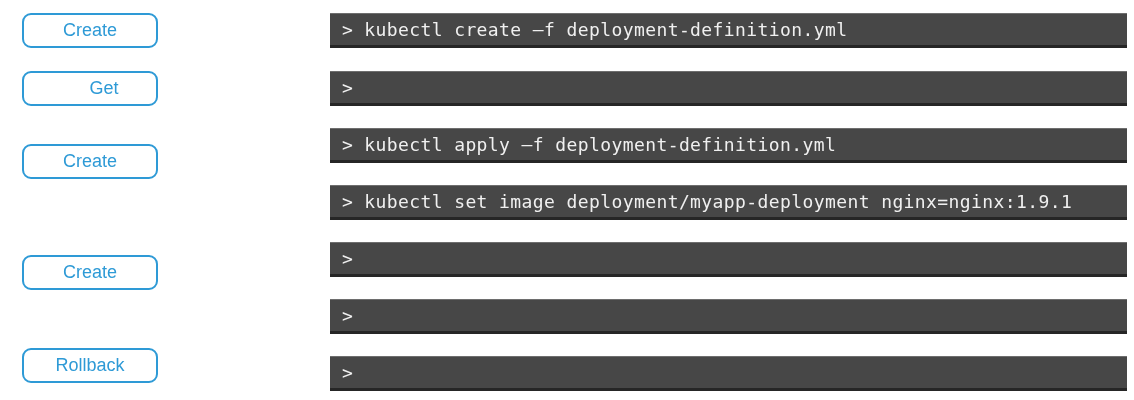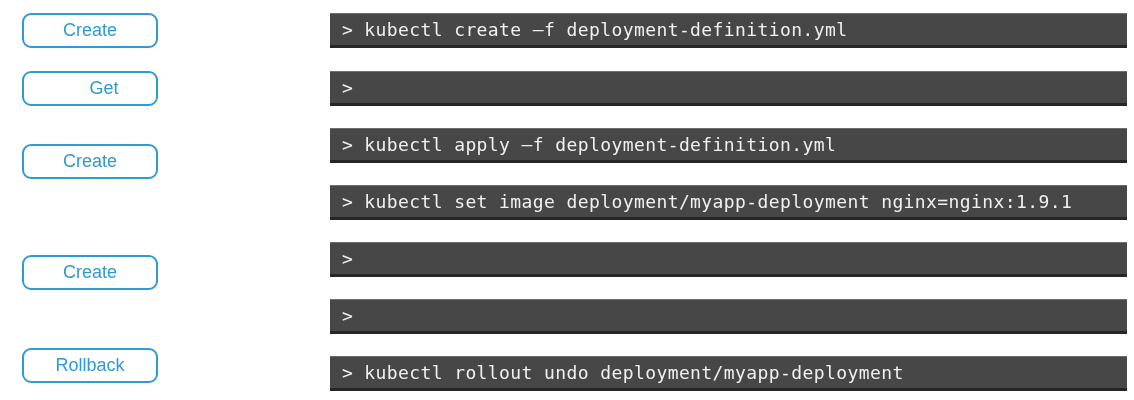--- a/index.html
+++ b/index.html
@@ -102,16 +102,15 @@
         <span class="cmd">kubectl set image deployment/myapp-deployment nginx=nginx:1.9.1</span>
       </div>
       <div class="terminal-bar" style="top: 242px;">
         <span class="prompt">&gt;</span>
       </div>
       <div class="terminal-bar" style="top: 299px;">
         <span class="prompt">&gt;</span>
       </div>
       <div class="terminal-bar" style="top: 356px;">
         <span class="prompt">&gt;</span>
-        <span class="cmd">kubectl rollout undo deployment/myapp-deployment</span>
       </div>
     </div>
 </div>
 
 </body></html>

